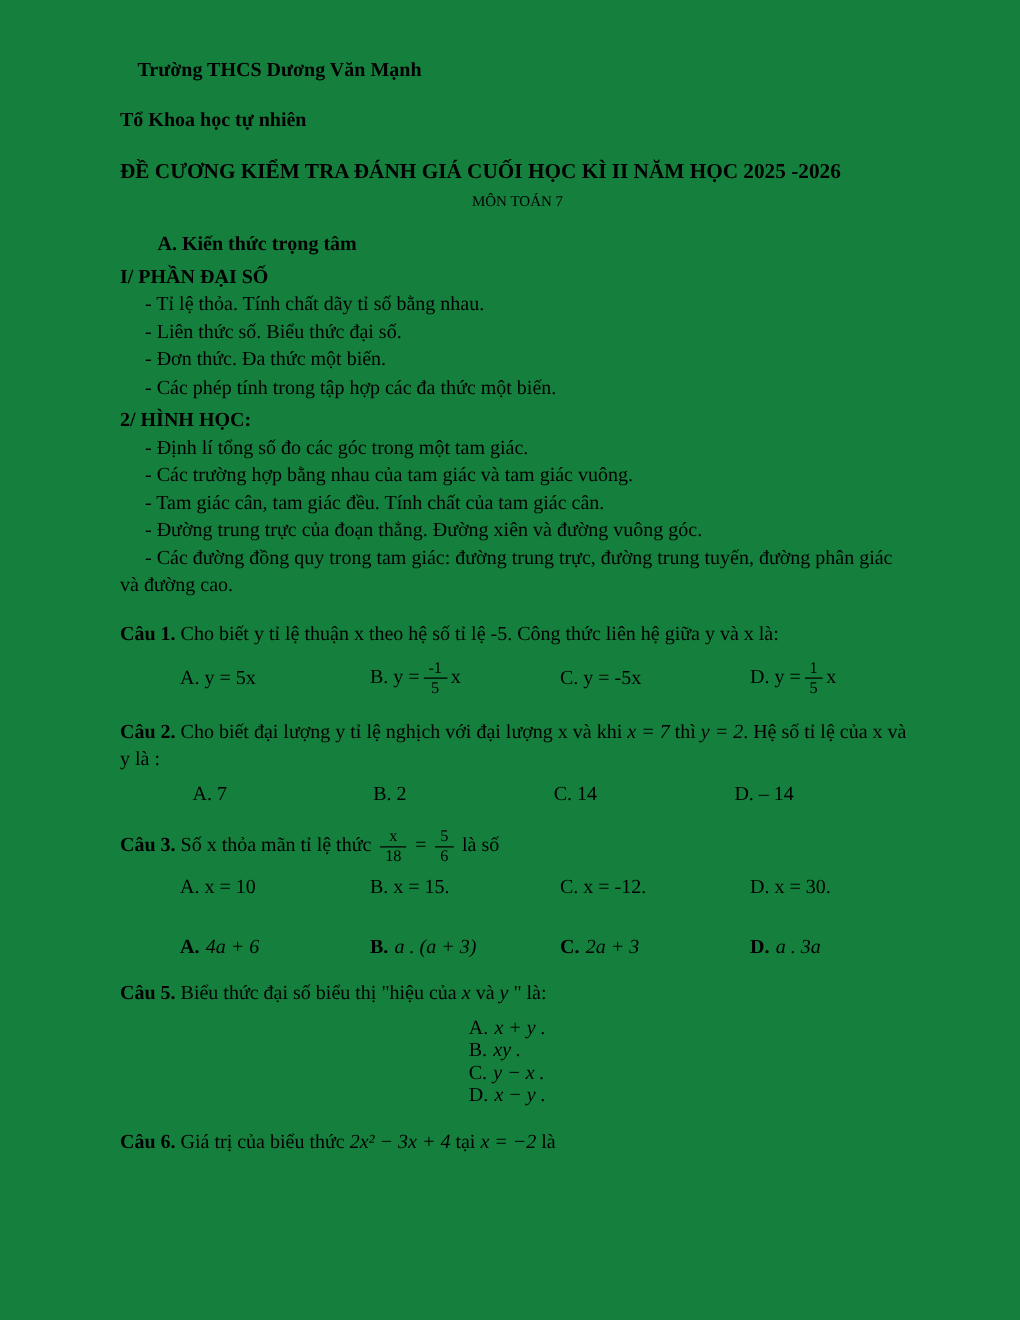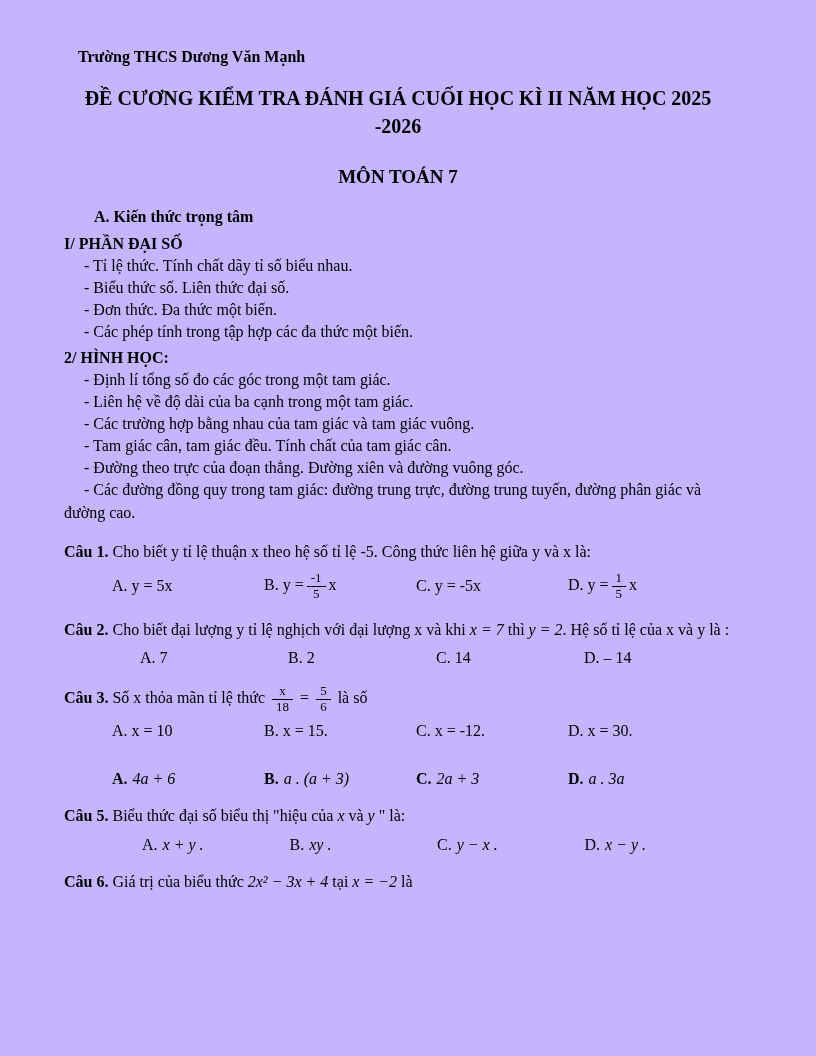--- a/index.html
+++ b/index.html
@@ -2,76 +2,76 @@
 <html><head>
 <meta charset="utf-8">
 <style>
   * { margin:0; padding:0; box-sizing:border-box; }
   html,body { background:#ffffff; }
   body {
     width:816px; height:1056px;
     font-family:"Liberation Serif", serif;
     font-size:16px; color:#000; overflow:hidden;
   }
-  .page { width:816px; min-height:1056px; padding:46px 84px 20px 64px; background:#c4b5fd; }
+  .page { width:816px; min-height:1056px; padding:46px 84px 20px 96px; background:#15803d; }
   p { line-height:1.38; }
   .school { margin-left:14px; font-weight:bold; }
   .dept { margin-top:18px; font-weight:bold; }
-  .title { margin-top:17px; font-weight:bold; text-align:center; font-size:20px; }
-  .subject { margin-top:24px; font-weight:bold; text-align:center; font-size:19px; }
+  .title { margin-top:17px; font-weight:bold; text-align:left; font-size:17px; }
+  .subject { margin-top:4px; font-weight:normal; text-align:center; font-size:12px; }
   .section-a { margin-top:16px; margin-left:30px; font-weight:bold; }
   .part-head { margin-top:4px; font-weight:bold; }
   .list-item { text-indent:20px; }
   .section-b { margin-top:13px; margin-left:30px; font-weight:bold; }
   .quiz-head { margin-left:22px; font-weight:bold; }
   .quiz-head .numeral { margin-right:16px; }
   .question { margin-top:17px; }
   .qlabel { font-weight:bold; }
   .math { font-style:italic; }
   .opts { display:flex; align-items:center; margin:8px 0 12px 48px; }
   .opt { width:152px; }
   .opt:last-child { width:auto; }
   .opts-q2 { margin-left:58px;justify-content:flex-end; }
   .opts-q2 .opt { width:148px; }
-  .opts-q5 { margin-left:78px; }
+  .opts-q5 { margin-left:78px;flex-direction:column; }
   .opts-q5 .opt { width:156px; }
   .opts-q4 { margin-top:30px; }
   .opt .letter { margin-right:5px; }
   .opts-q4 .letter { font-weight:bold; }
   .frac {
     display:inline-block; vertical-align:middle;
     text-align:center; font-size:13px; line-height:1.15; margin:0 3px;
   }
   .frac .num { display:block; padding:0 4px; }
   .frac .den { display:block; border-top:1px solid #000; padding:0 4px; }
 </style>
 </head>
 <body>
 
 <div class="page">
 
   <p class="school">Trường THCS Dương Văn Mạnh</p>
+  <p class="dept">Tổ Khoa học tự nhiên</p>
   <p class="title">ĐỀ CƯƠNG KIỂM TRA ĐÁNH GIÁ CUỐI HỌC KÌ II NĂM HỌC 2025 -2026</p>
   <p class="subject">MÔN TOÁN 7</p>
 
   <p class="section-a">A. Kiến thức trọng tâm</p>
   <p class="part-head">I/ PHẦN ĐẠI SỐ</p>
 
-  <p class="list-item">- Tỉ lệ thức. Tính chất dãy tỉ số biểu nhau.</p>
-  <p class="list-item">- Biểu thức số. Liên thức đại số.</p>
+  <p class="list-item">- Tỉ lệ thỏa. Tính chất dãy tỉ số bằng nhau.</p>
+  <p class="list-item">- Liên thức số. Biểu thức đại số.</p>
   <p class="list-item">- Đơn thức. Đa thức một biến.</p>
   <p class="list-item">- Các phép tính trong tập hợp các đa thức một biến.</p>
 
   <p class="part-head">2/ HÌNH HỌC:</p>
 
   <p class="list-item">- Định lí tổng số đo các góc trong một tam giác.</p>
-  <p class="list-item">- Liên hệ về độ dài của ba cạnh trong một tam giác.</p>
   <p class="list-item">- Các trường hợp bằng nhau của tam giác và tam giác vuông.</p>
   <p class="list-item">- Tam giác cân, tam giác đều. Tính chất của tam giác cân.</p>
-  <p class="list-item">- Đường theo trực của đoạn thẳng. Đường xiên và đường vuông góc.</p>
+  <p class="list-item">- Đường trung trực của đoạn thẳng. Đường xiên và đường vuông góc.</p>
   <p class="list-item">- Các đường đồng quy trong tam giác: đường trung trực, đường trung tuyến, đường phân giác và đường cao.</p>
 
 
   <p class="question"><b class="qlabel">Câu 1.</b> <span>Cho biết y tỉ lệ thuận x theo hệ số tỉ lệ -5. Công thức liên hệ giữa y và x là:</span></p>
   <div class="opts">
     <span class="opt">A. y = 5x</span>
     <span class="opt"><span>B. y =</span><span class="frac"><span class="num">-1</span><span class="den">5</span></span><span>x</span></span>
     <span class="opt">C. y = -5x</span>
     <span class="opt"><span>D. y =</span><span class="frac"><span class="num">1</span><span class="den">5</span></span><span>x</span></span>
   </div>

